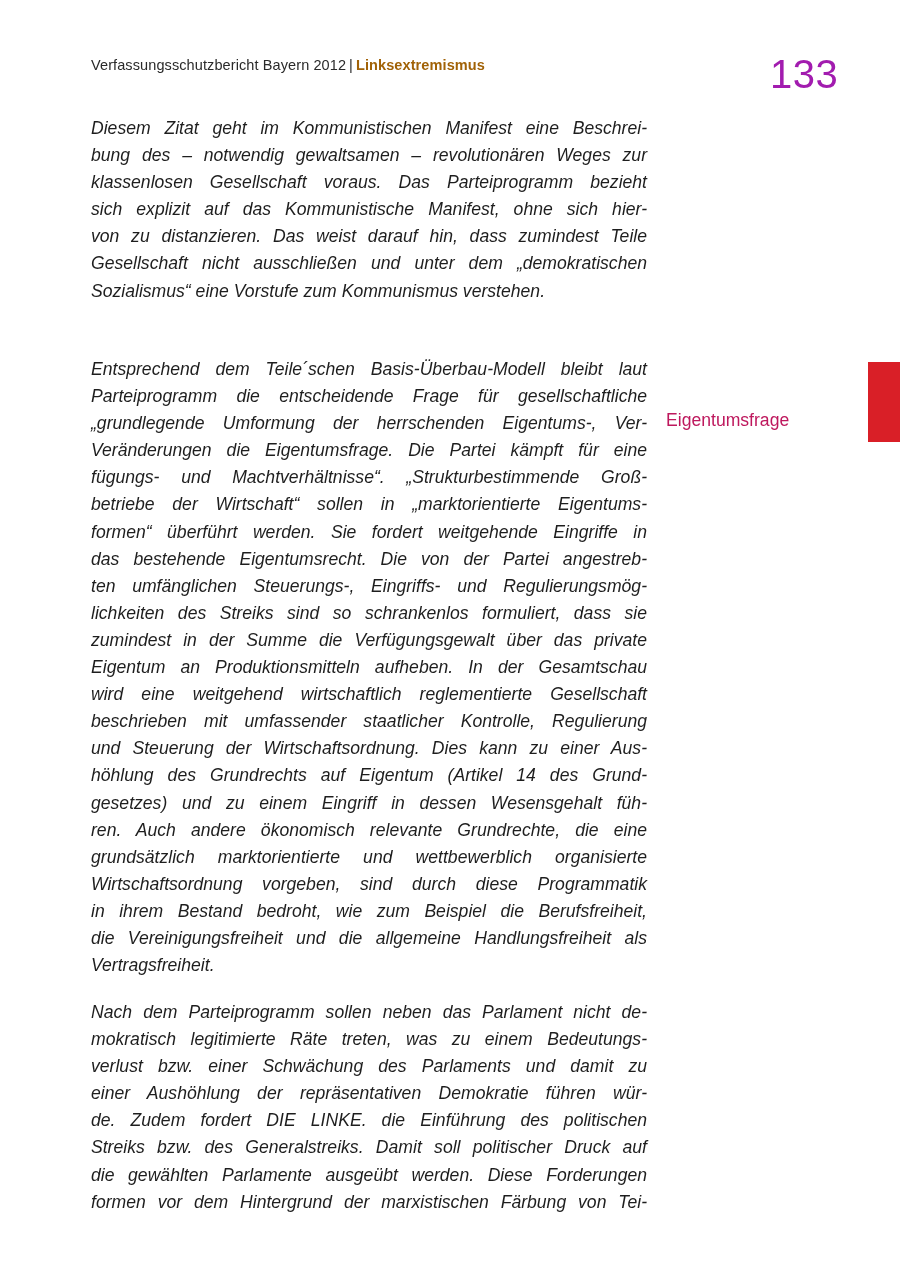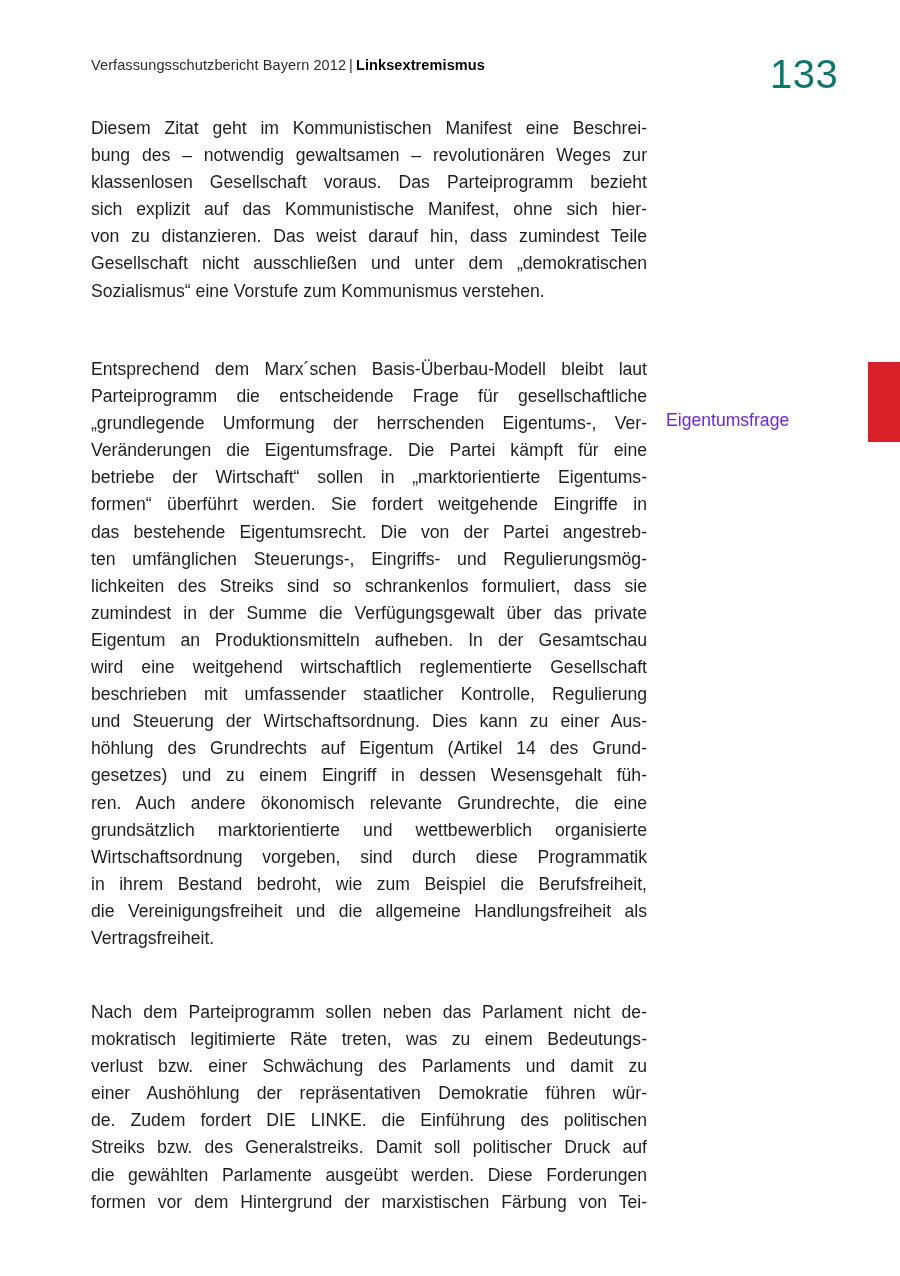--- a/index.html
+++ b/index.html
@@ -4,35 +4,35 @@
 <style>
   html, body { margin: 0; padding: 0; }
   body {
     width: 900px; height: 1276px; background: #ffffff; position: relative; overflow: hidden;
     font-family: "Liberation Sans", "DejaVu Sans", sans-serif; color: #1e1e1e;
   }
   .running-head {
     position: absolute; left: 91px; top: 57px; font-size: 14.5px; color: #2a2a2a; letter-spacing: 0.1px;
   }
   .running-head .sep { margin: 0 3px; }
-  .running-head .section { color: #000000; font-weight: bold; }
+  .running-head .section { color: #a16207; font-weight: bold; }
   .page-number {
-    position: absolute; left: 770px; top: 52px; font-size: 40px; color: #0f766e; letter-spacing: 0.5px;
+    position: absolute; left: 770px; top: 52px; font-size: 40px; color: #a21caf; letter-spacing: 0.5px;
   }
   .body-text { position: absolute; left: 91px; width: 556px; }
   .line {
     display: block; height: 27.1px; line-height: 27.1px; font-size: 17.6px; white-space: nowrap;
-    text-align: justify; text-align-last: justify;
+    text-align: justify; text-align-last: justify; font-style: italic;
   }
   .line.last { text-align-last: left; }
   .p1 { top: 115px; }
   .p2 { top: 356px; }
   .p3 { top: 999px; }
   .margin-note {
-    position: absolute; left: 666px; top: 410px; font-size: 17.6px; color: #6d28d9;
+    position: absolute; left: 666px; top: 410px; font-size: 17.6px; color: #be185d;
   }
   .thumb-tab {
     position: absolute; left: 868px; top: 362px; width: 32px; height: 80px; background: #d91f27;
   }
 </style>
 </head>
 <body>
 
 <div class="running-head">
   <span>Verfassungsschutzbericht Bayern 2012</span><span class="sep">|</span><span class="section">Linksextremismus</span>
@@ -46,24 +46,25 @@
   <span class="line">Diesem Zitat geht im Kommunistischen Manifest eine Beschrei-</span>
   <span class="line">bung des – notwendig gewaltsamen – revolutionären Weges zur</span>
   <span class="line">klassenlosen Gesellschaft voraus. Das Parteiprogramm bezieht</span>
   <span class="line">sich explizit auf das Kommunistische Manifest, ohne sich hier-</span>
   <span class="line">von zu distanzieren. Das weist darauf hin, dass zumindest Teile</span>
   <span class="line">Gesellschaft nicht ausschließen und unter dem „demokratischen</span>
   <span class="line last">Sozialismus“ eine Vorstufe zum Kommunismus verstehen.</span>
 </div>
 
 <div class="body-text p2">
-  <span class="line">Entsprechend dem Marx´schen Basis-Überbau-Modell bleibt laut</span>
+  <span class="line">Entsprechend dem Teile´schen Basis-Überbau-Modell bleibt laut</span>
   <span class="line">Parteiprogramm die entscheidende Frage für gesellschaftliche</span>
   <span class="line">„grundlegende Umformung der herrschenden Eigentums-, Ver-</span>
   <span class="line">Veränderungen die Eigentumsfrage. Die Partei kämpft für eine</span>
+  <span class="line">fügungs- und Machtverhältnisse“. „Strukturbestimmende Groß-</span>
   <span class="line">betriebe der Wirtschaft“ sollen in „marktorientierte Eigentums-</span>
   <span class="line">formen“ überführt werden. Sie fordert weitgehende Eingriffe in</span>
   <span class="line">das bestehende Eigentumsrecht. Die von der Partei angestreb-</span>
   <span class="line">ten umfänglichen Steuerungs-, Eingriffs- und Regulierungsmög-</span>
   <span class="line">lichkeiten des Streiks sind so schrankenlos formuliert, dass sie</span>
   <span class="line">zumindest in der Summe die Verfügungsgewalt über das private</span>
   <span class="line">Eigentum an Produktionsmitteln aufheben. In der Gesamtschau</span>
   <span class="line">wird eine weitgehend wirtschaftlich reglementierte Gesellschaft</span>
   <span class="line">beschrieben mit umfassender staatlicher Kontrolle, Regulierung</span>
   <span class="line">und Steuerung der Wirtschaftsordnung. Dies kann zu einer Aus-</span>

